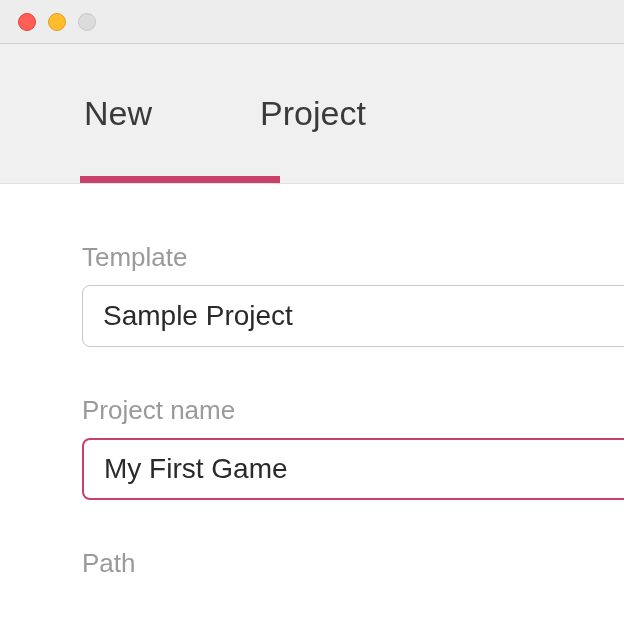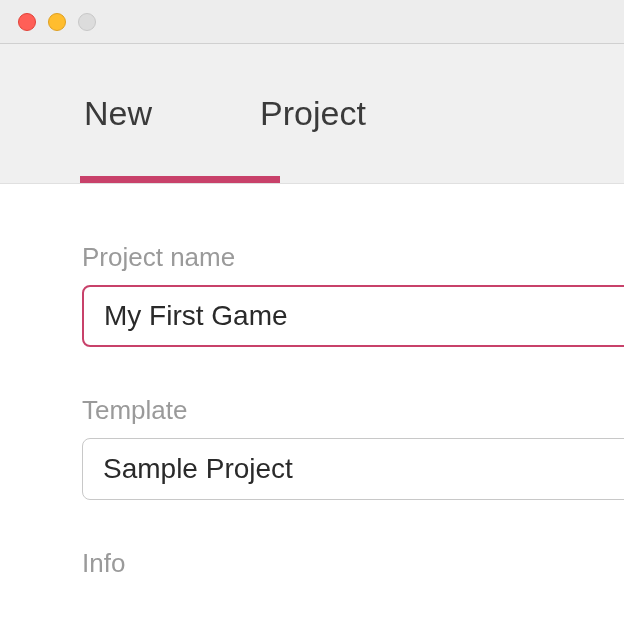--- a/index.html
+++ b/index.html
@@ -114,27 +114,27 @@
 </div>
 
 <div class="tabbar">
   <div class="tab">New</div>
   <div class="tab">Project</div>
   <div class="tab-underline"></div>
 </div>
 
 <div class="content">
   <div class="field">
-    <label class="field-label">Project name</label>
-    <input type="text" class="text-input" value="My First Game" style="">
-  </div>
-
-  <div class="field">
     <label class="field-label">Template</label>
     <div class="select-input">
       <span>Sample Project</span>
     </div>
   </div>
 
   <div class="field">
-    <label class="field-label">Info</label>
+    <label class="field-label">Project name</label>
+    <input type="text" class="text-input" value="My First Game" style="">
+  </div>
+
+  <div class="field">
+    <label class="field-label">Path</label>
   </div>
 </div>
 
 </body></html>

